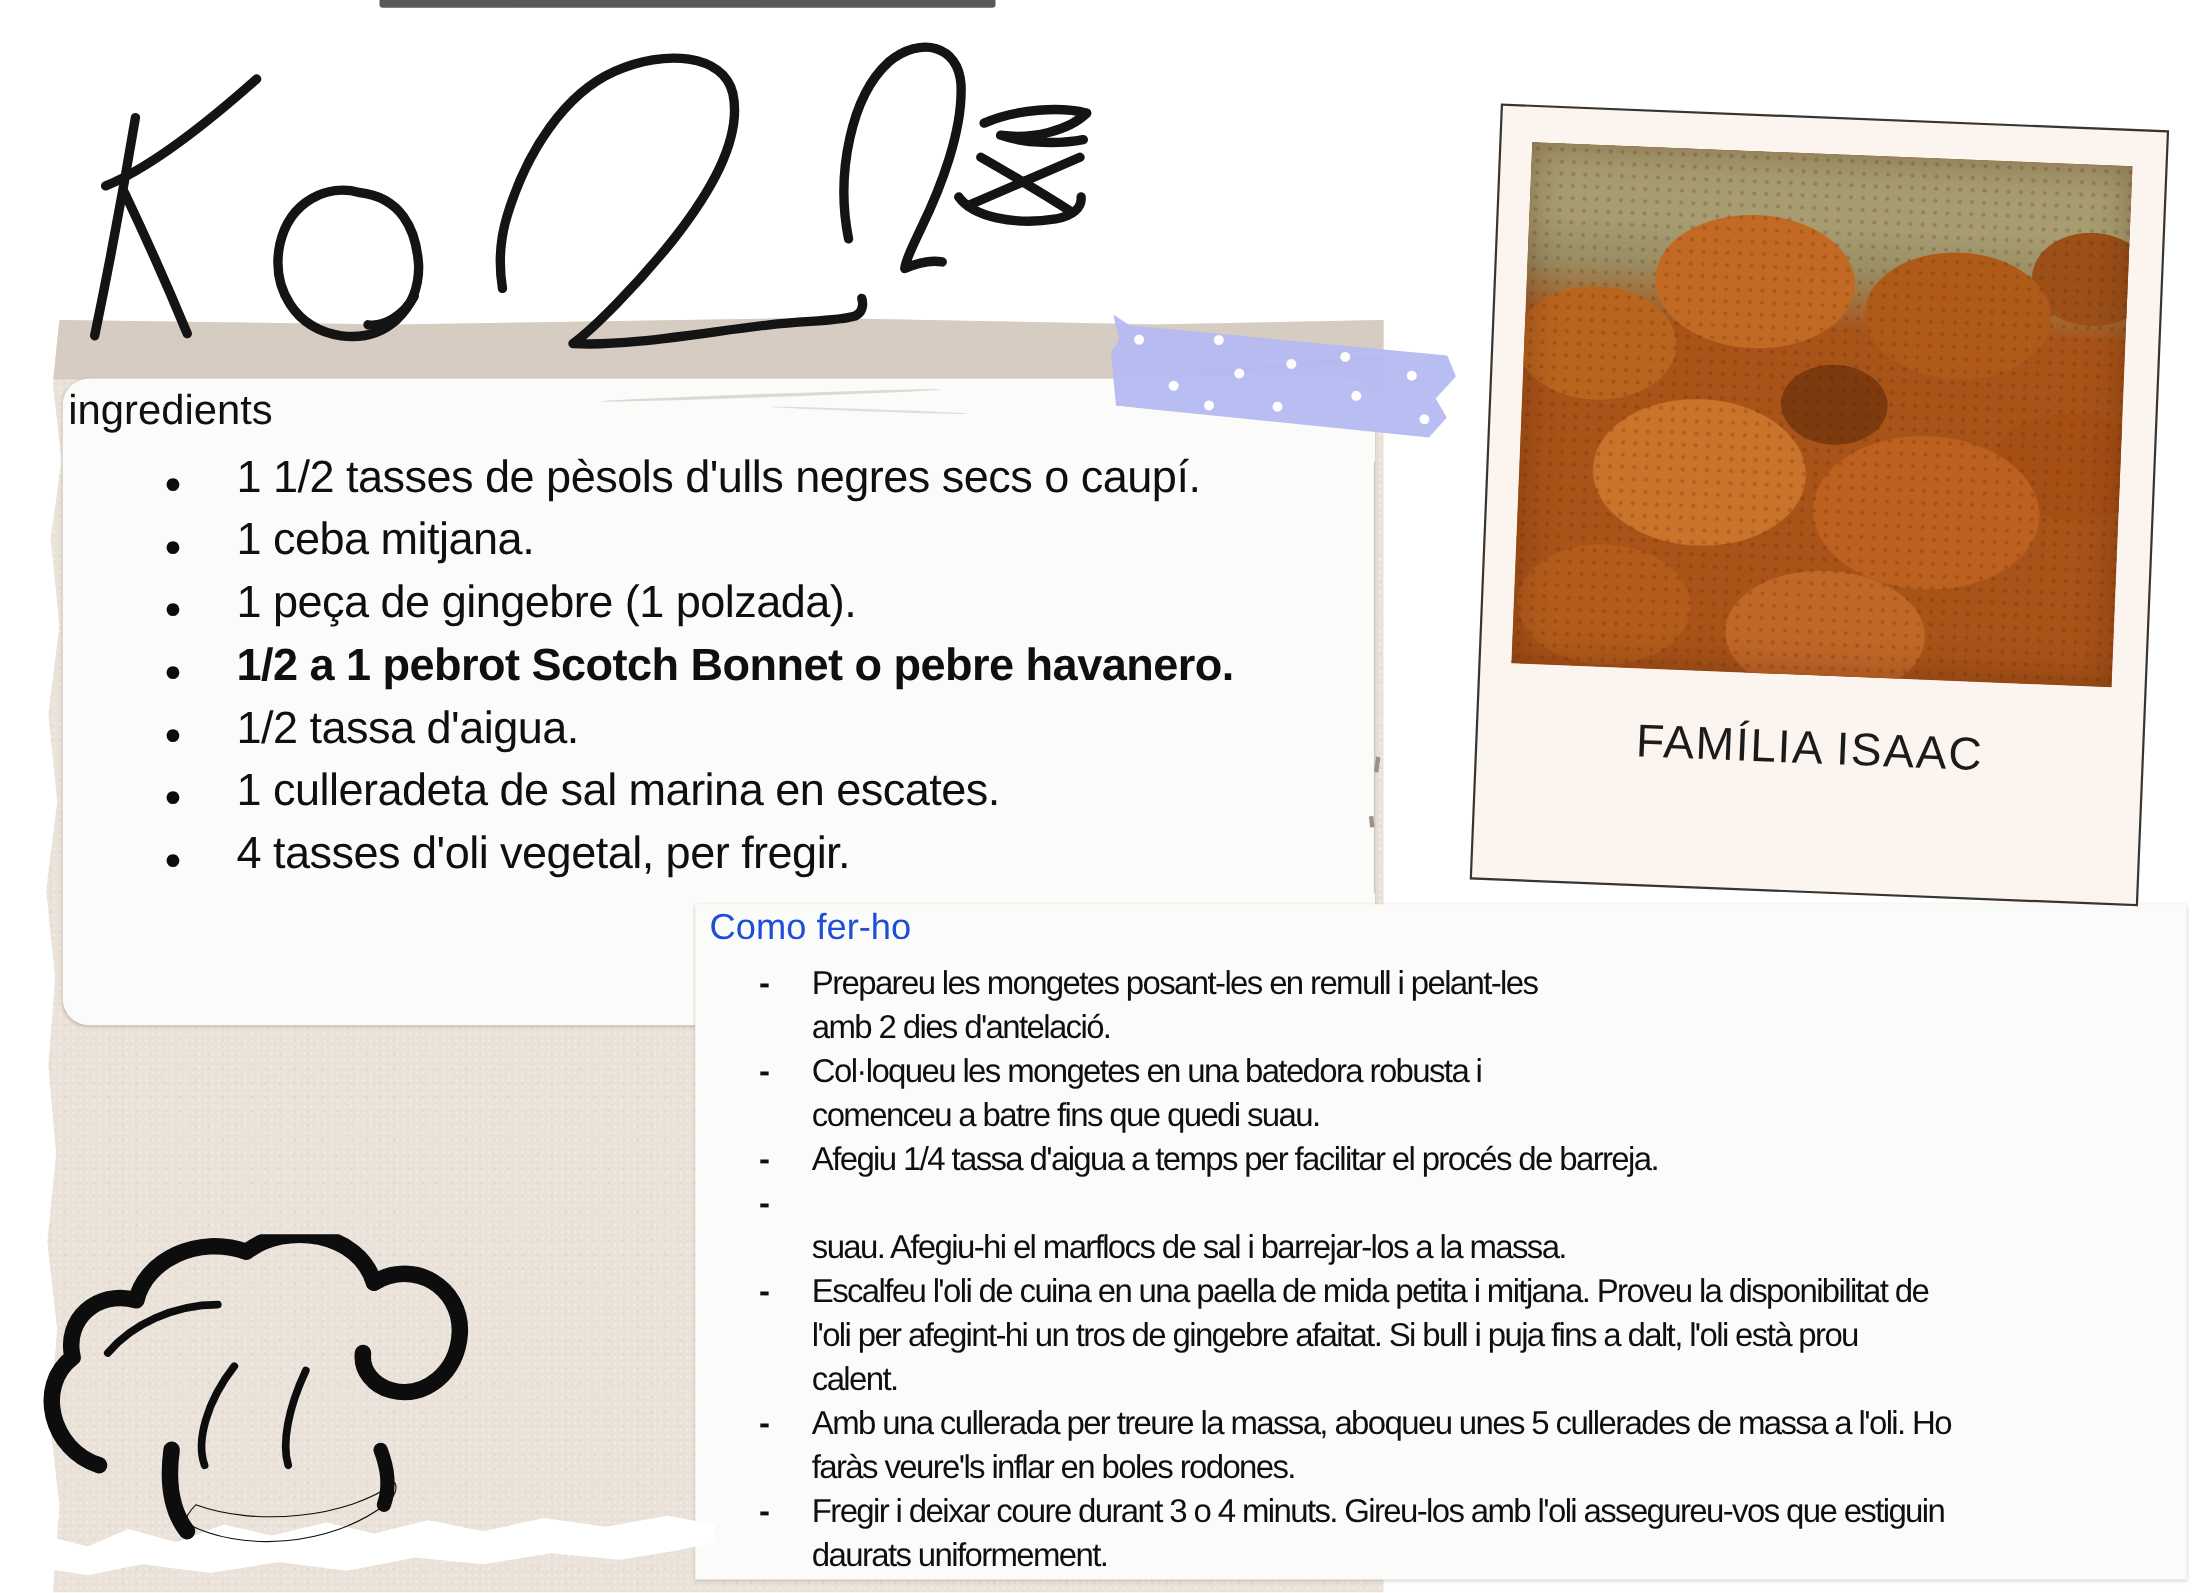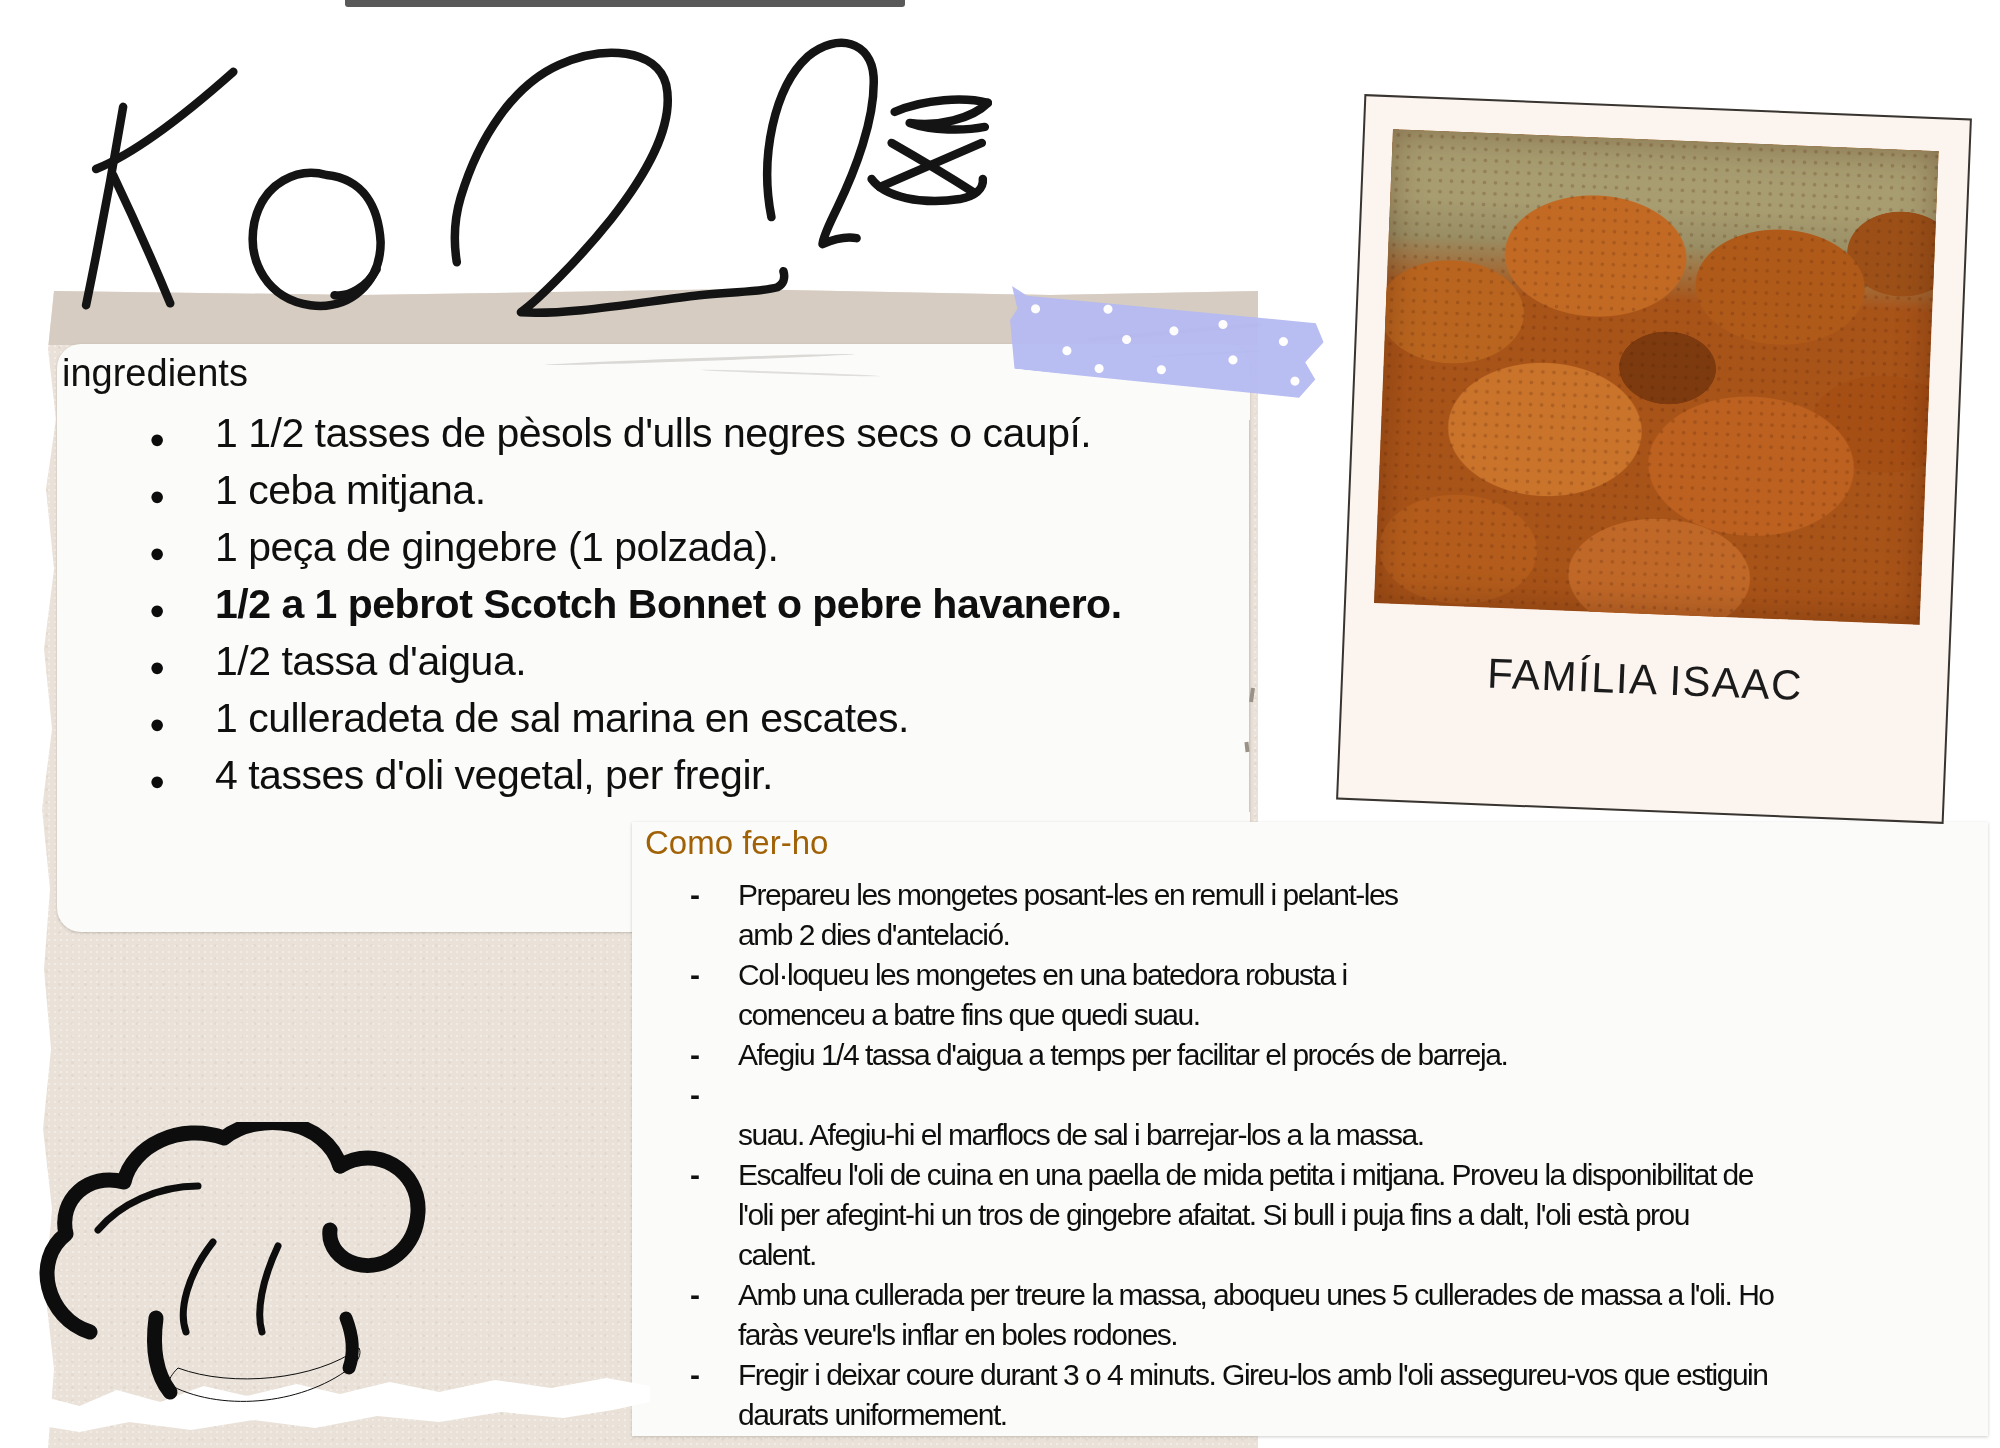--- a/index.html
+++ b/index.html
@@ -27,21 +27,21 @@
   .edge-line{position:absolute;left:1249px;top:420px;width:1px;height:392px;background:rgba(150,140,125,.45);z-index:24;}
   
   .sheet{position:absolute;background:#fbfbf9;box-shadow:0 1px 3px rgba(90,80,70,.28);}
   .sheet-ingredients{left:57px;top:344px;width:1193px;height:588px;z-index:10;border-radius:24px;}
   .sheet-steps{left:632px;top:822px;width:1356px;height:614px;z-index:10;}
   
   .ing-title{position:absolute;left:5px;top:8px;font-size:38px;color:#101010;}
   .ing-item{position:absolute;left:158px;font-size:41px;letter-spacing:-.5px;color:#0f0f0f;white-space:nowrap;}
   .ing-bullet{position:absolute;left:92px;font-size:27px;color:#0c0c0c;}
   
-  .steps-title{position:absolute;left:13px;top:2px;font-size:33px;color:#a16207;}
+  .steps-title{position:absolute;left:13px;top:2px;font-size:33px;color:#1d4ed8;}
   .iline{position:absolute;left:0;width:100%;height:40px;}
   .iline .dash{position:absolute;left:58px;top:0;font-size:30px;font-weight:700;color:#101010;}
   .iline .txt{position:absolute;left:106px;top:0;font-size:30px;letter-spacing:-1.5px;color:#0f0f0f;white-space:nowrap;}
   
   .smudge{position:absolute;z-index:25;border-radius:50%;}
   .sm1{left:545px;top:358px;width:310px;height:3px;background:rgba(100,95,90,.22);transform:rotate(-2deg);}
   .sm2{left:700px;top:372px;width:180px;height:2px;background:rgba(100,95,90,.18);transform:rotate(2deg);}
   .sm3{left:1088px;top:330px;width:175px;height:4px;background:rgba(125,75,70,.35);transform:rotate(-5deg);border-radius:3px;}
   .sm4{left:1150px;top:352px;width:120px;height:3px;background:rgba(105,70,65,.22);transform:rotate(-3deg);}
   

